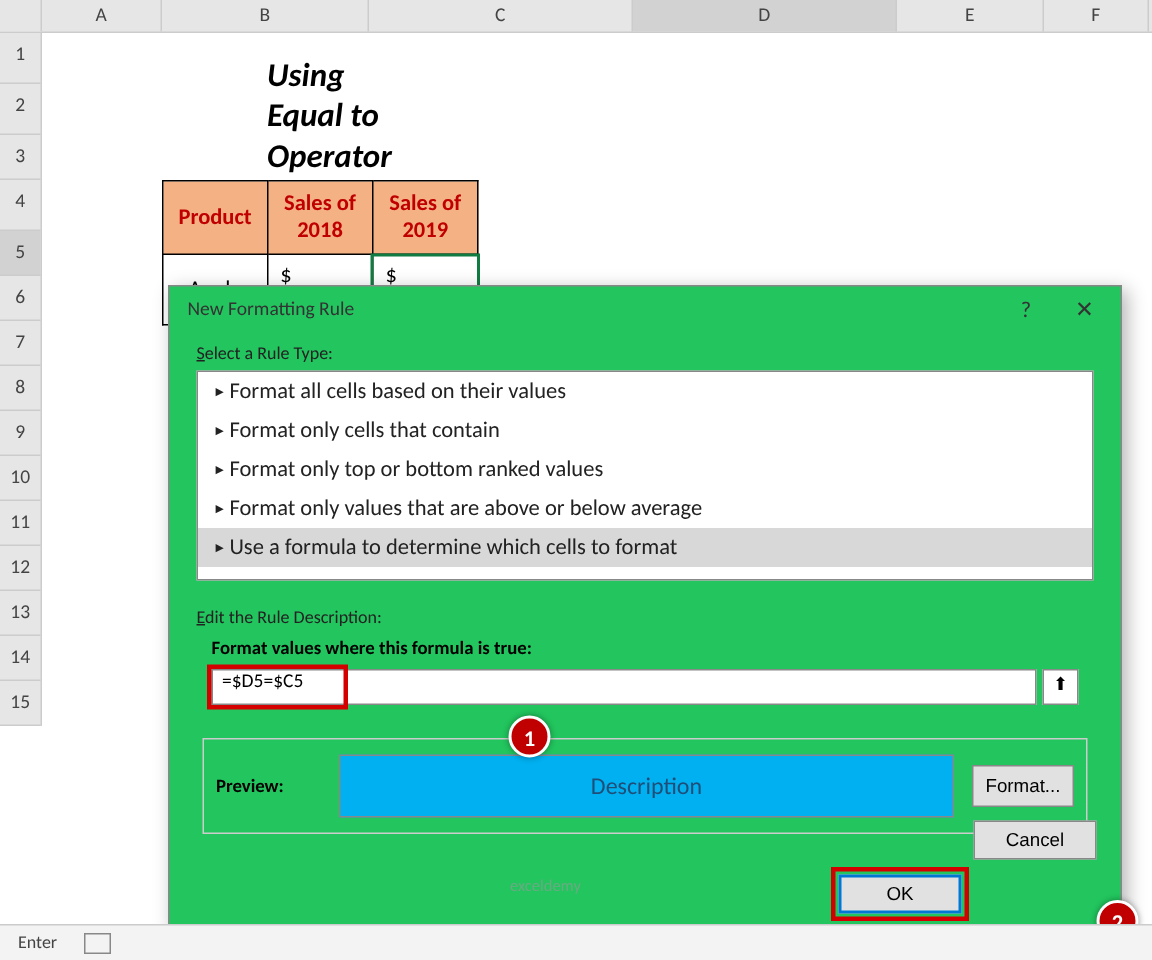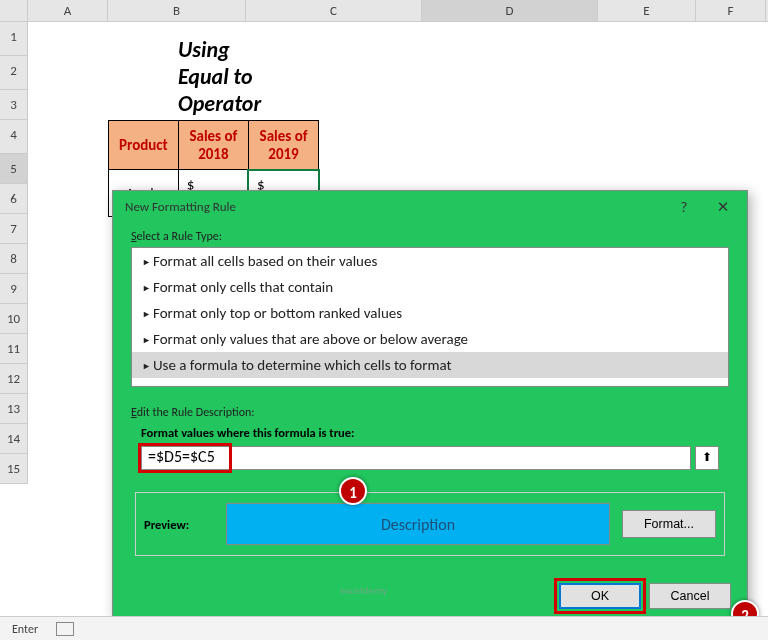--- a/index.html
+++ b/index.html
@@ -45,32 +45,32 @@
 .section-label u { text-decoration: underline; }
 
 .rule-list { border: 1px solid #888; background: #fff; height: 140px; }
 .rule-item { padding: 4px 10px; font-size: 15px; color: #222; }
 .rule-item::before { content: "► "; font-size: 9px; vertical-align: 1px; }
 .rule-item.selected { background: #d8d8d8; }
 
 .edit-section { margin-top: 18px; }
 .formula-label { font-weight: bold; font-size: 12.5px; margin: 6px 0 6px 10px; }
 .formula-row { display: flex; align-items: center; margin: 0 10px; }
-.formula-input { flex: 1; height: 24px; border: 1px solid #888; background: #fff; padding: 0 6px; font-size: 16px; position: relative; }
+.formula-input { flex: 1; height: 24px; border: 1px solid #888; background: #fff; padding: 0 6px; font-size: 13px; position: relative; }
 .formula-highlight { position: absolute; border: 3px solid #d40000; top: -4px; left: -4px; width: 94px; height: 30px; pointer-events: none; }
 .range-btn { width: 24px; height: 24px; border: 1px solid #888; background: #fff; margin-left: 4px; text-align: center; line-height: 20px; font-size: 12px; }
 
 .preview-row { display: flex; align-items: center; margin: 22px 4px 0 4px; border: 1px solid #ccc; padding: 10px 8px; }
 .preview-label { font-weight: bold; font-size: 12.5px; width: 70px; }
 .preview-box { flex: 1; height: 42px; background: #00b0f0; border: 1px solid #888; text-align: center; line-height: 42px; font-size: 16px; color: #1f4e79; margin: 0 12px; }
-.format-btn { width: 94px; height: 28px; border: 1px solid #888; background: #e1e1e1; font-size: 12.5px; }
+.format-btn { width: 68px; height: 28px; border: 1px solid #888; background: #e1e1e1; font-size: 12.5px; }
 
 .dlg-buttons { position: absolute; bottom: 10px; right: 16px; display: flex; gap: 8px; }
 .dlg-btn { width: 82px; height: 26px; border: 1px solid #888; background: #e1e1e1; font-size: 12.5px; }
-.dlg-btn.ok { border: 2px solid #0078d4; outline: 3px solid #d40000; outline-offset: 2px; }
+.dlg-btn.ok { border: 2px solid #0078d4; outline: 3px solid #d40000; outline-offset: 2px; margin-top: 36px; }
 
 .callout { position: absolute; width: 28px; height: 28px; border-radius: 50%; background: #c00000; color: #fff; font-weight: bold; text-align: center; line-height: 28px; font-size: 15px; border: 2px solid #fff; box-shadow: 0 0 4px rgba(0,0,0,0.4); }
 .c1 { top: 477px; left: 339px; }
 .c2 { top: 600px; left: 759px; transform: translateX(-100%); }
 
 .status-bar { position: absolute; bottom: 0; left: 0; right: 0; height: 24px; background: #f3f3f3; border-top: 1px solid #ccc; display: flex; align-items: center; padding: 0 12px; font-size: 12px; color: #444; }
 .status-icon { width: 18px; height: 14px; border: 1px solid #888; margin-left: 18px; }
 
 .watermark { position: absolute; top: 584px; left: 340px; font-size: 11px; color: #999; opacity: 0.6; }
 </style>

